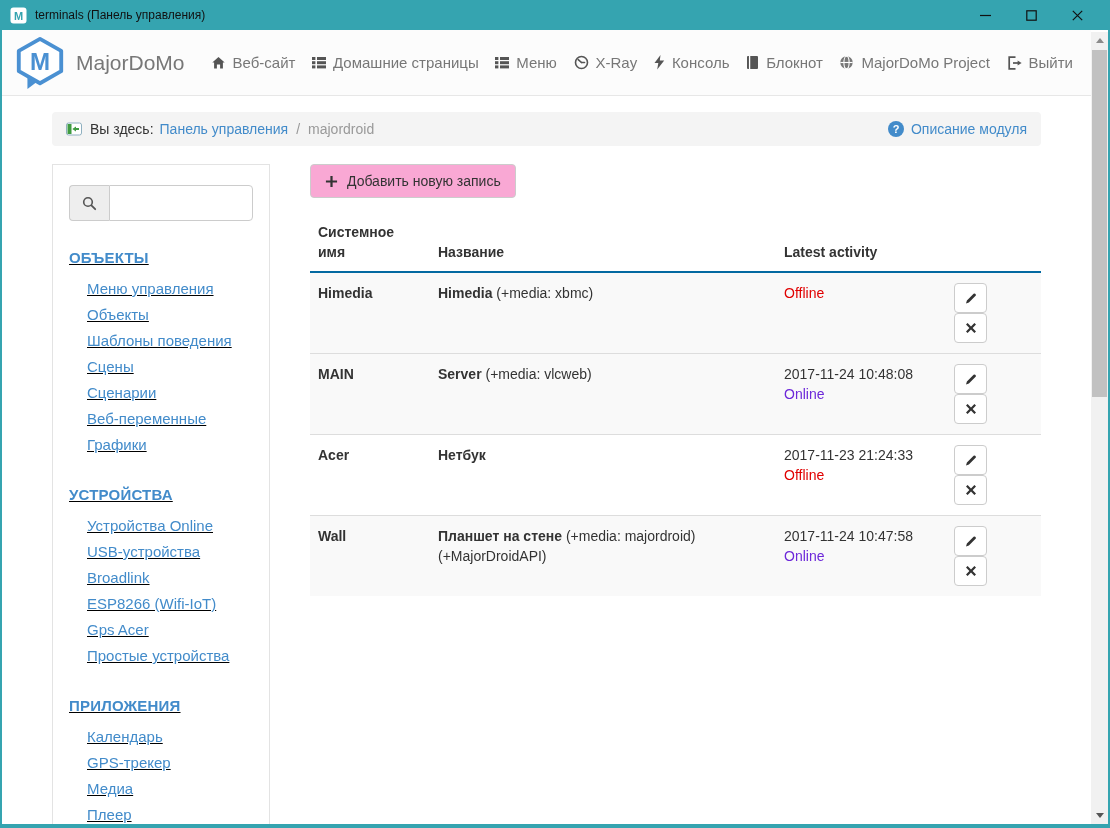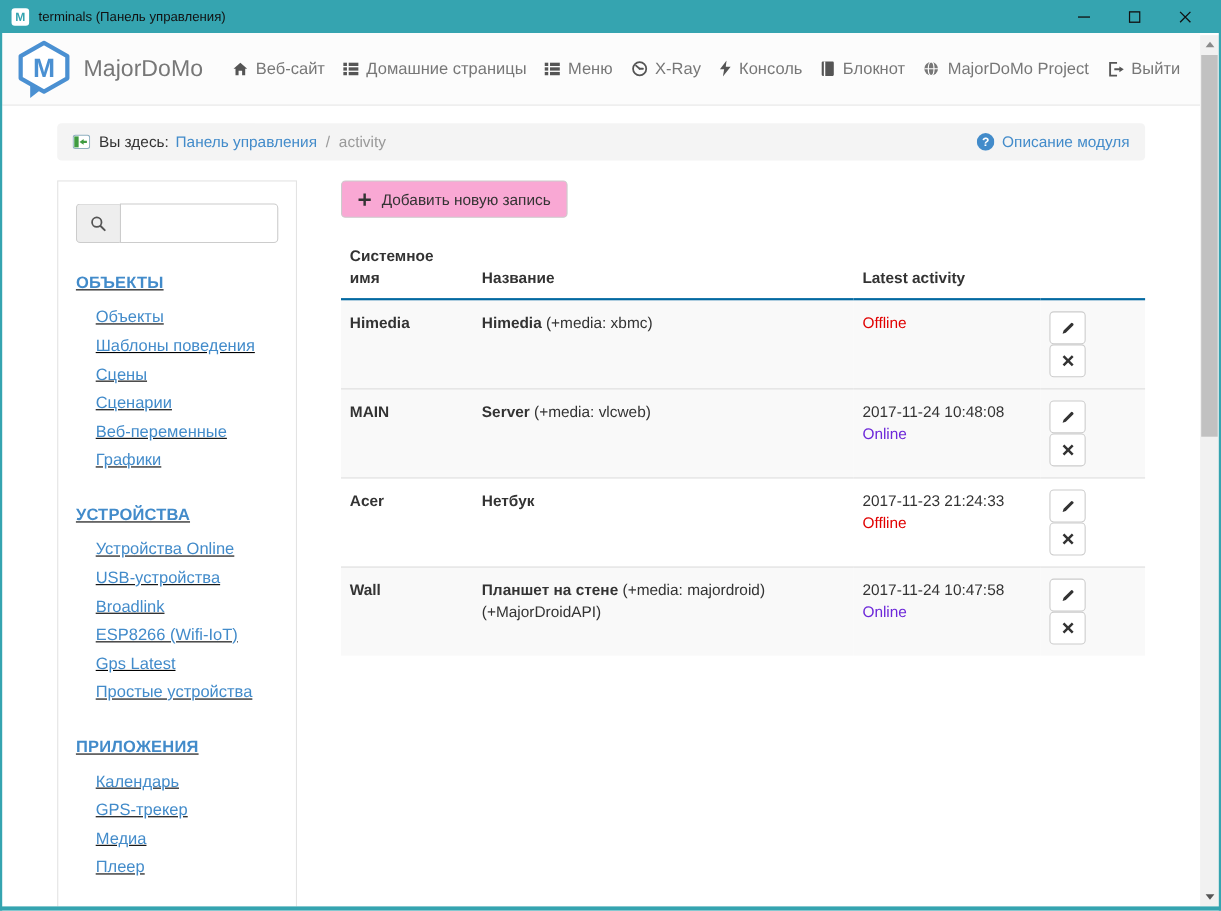--- a/index.html
+++ b/index.html
@@ -204,21 +204,21 @@
     <div class="crumb-row">
       <svg width="16" height="16" viewBox="0 0 16 16">
         <rect x="0.5" y="2" width="15" height="12" rx="2" fill="#fff" stroke="#8fb0c0"></rect>
         <rect x="1.5" y="3" width="4" height="10" fill="#3f9b41"></rect>
         <line x1="13" y1="8" x2="8.5" y2="8" stroke="#3f9b41" stroke-width="2"></line>
         <polygon points="6.3,8 10,5.4 10,10.6" fill="#3f9b41"></polygon>
       </svg>
       <span class="lbl">Вы здесь:</span>
       <a class="crumb-link" href="#">Панель управления</a>
       <span class="crumb-sep">/</span>
-      <span class="crumb-cur">activity</span>
+      <span class="crumb-cur">majordroid</span>
       <span class="crumb-help">
         <svg width="16" height="16" viewBox="0 0 16 16">
           <circle cx="8" cy="8" r="8" fill="#428bca"></circle>
           <text x="8" y="12" font-size="11" font-weight="bold" fill="#fff" text-anchor="middle">?</text>
         </svg>
         <span>Описание модуля</span>
       </span>
     </div>
 
     <div class="content">
@@ -229,35 +229,36 @@
             <svg width="15" height="15" viewBox="0 0 15 15">
               <circle cx="6" cy="6" r="4.3" fill="none" stroke="#555" stroke-width="1.6"></circle>
               <line x1="9.4" y1="9.4" x2="13.2" y2="13.2" stroke="#555" stroke-width="1.8" stroke-linecap="round"></line>
             </svg>
           </span>
           <input class="search-input" type="text" style="">
         </div>
 
         <div class="side-section">
           <div class="side-head">ОБЪЕКТЫ</div>
+          <div class="side-item">Меню управления</div>
           <div class="side-item">Объекты</div>
           <div class="side-item">Шаблоны поведения</div>
           <div class="side-item">Сцены</div>
           <div class="side-item">Сценарии</div>
           <div class="side-item">Веб-переменные</div>
           <div class="side-item">Графики</div>
         </div>
 
         <div class="side-section">
           <div class="side-head">УСТРОЙСТВА</div>
           <div class="side-item">Устройства Online</div>
           <div class="side-item">USB-устройства</div>
           <div class="side-item">Broadlink</div>
           <div class="side-item">ESP8266 (Wifi-IoT)</div>
-          <div class="side-item">Gps Latest</div>
+          <div class="side-item">Gps Acer</div>
           <div class="side-item">Простые устройства</div>
         </div>
 
         <div class="side-section">
           <div class="side-head">ПРИЛОЖЕНИЯ</div>
           <div class="side-item">Календарь</div>
           <div class="side-item">GPS-трекер</div>
           <div class="side-item">Медиа</div>
           <div class="side-item">Плеер</div>
 

